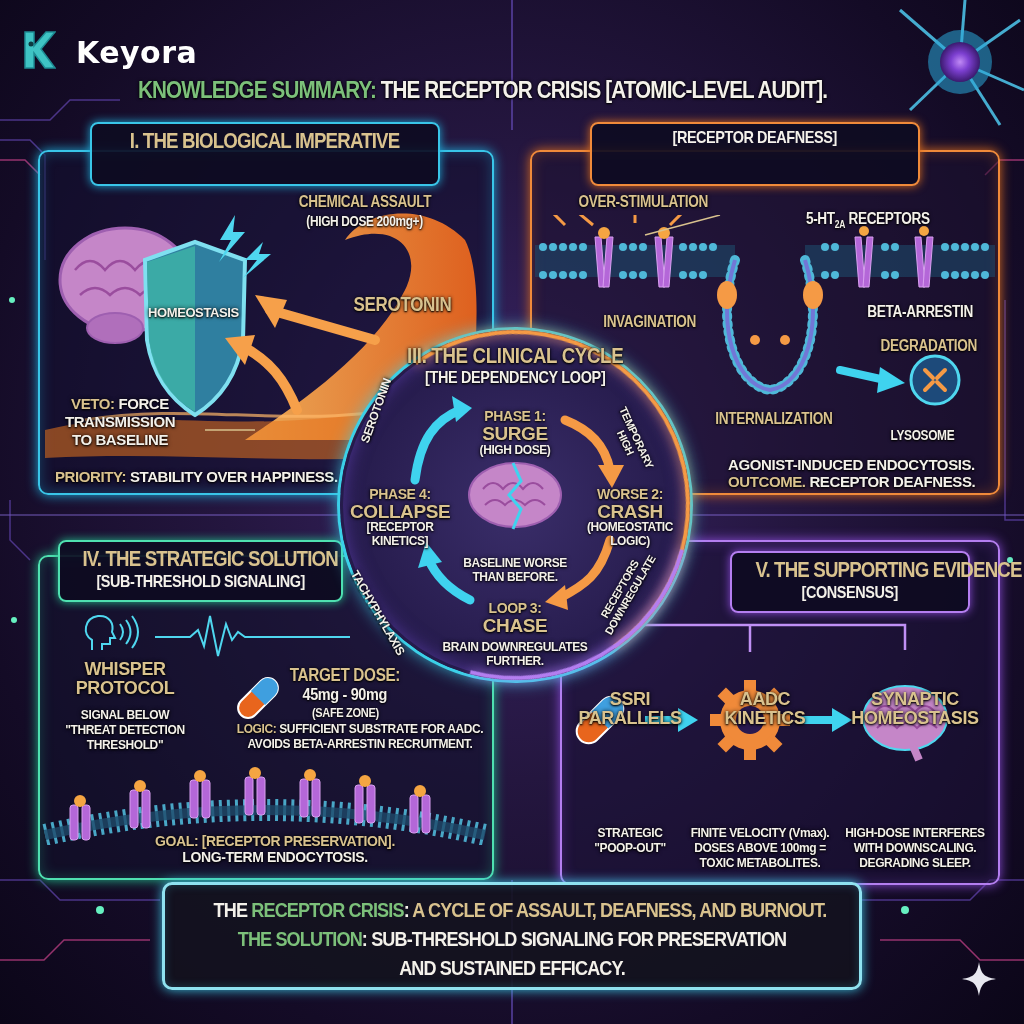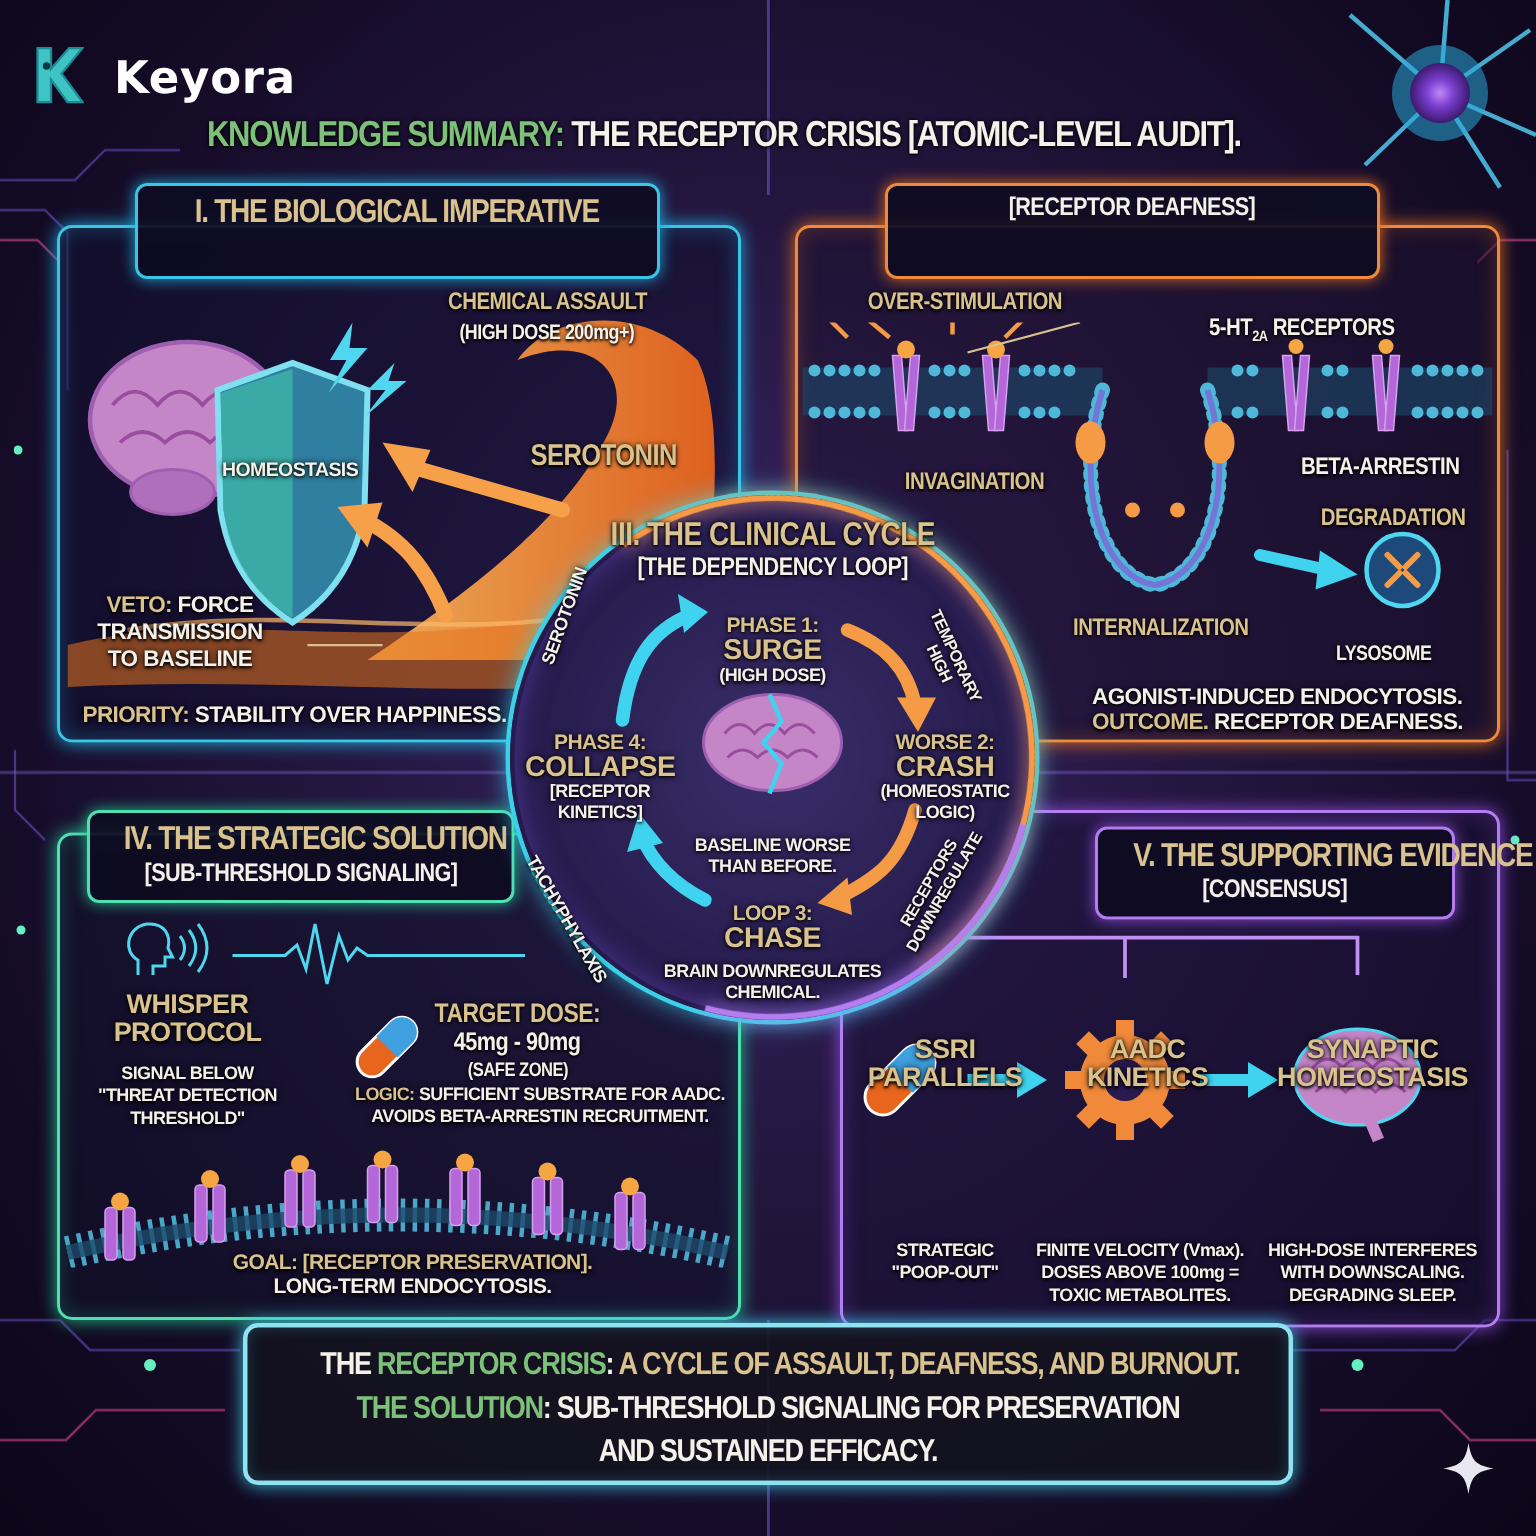--- a/index.html
+++ b/index.html
@@ -486,21 +486,21 @@
   <div class="tan" style="font-size:19px">CRASH</div>
   <div class="white" style="font-size:12px;line-height:14px">(HOMEOSTATIC</div>
   <div class="white" style="font-size:12px;line-height:14px">LOGIC)</div>
 </div>
 <div class="t shadow center" style="left:460px;top:600px;width:110px;line-height:17px">
   <div class="tan" style="font-size:14px">LOOP 3:</div>
   <div class="tan" style="font-size:19px">CHASE</div>
 </div>
 <div class="t white shadow center" style="left:430px;top:640px;width:170px;font-size:12px;line-height:14px">
   <div>BRAIN DOWNREGULATES</div>
-  <div>CHEMICAL.</div>
+  <div>FURTHER.</div>
 </div>
 <div class="t shadow center" style="left:350px;top:486px;width:100px;line-height:17px">
   <div class="tan" style="font-size:14px">PHASE 4:</div>
   <div class="tan" style="font-size:19px">COLLAPSE</div>
   <div class="white" style="font-size:12px;line-height:14px">[RECEPTOR</div>
   <div class="white" style="font-size:12px;line-height:14px">KINETICS]</div>
 </div>
 <div class="t white shadow center" style="left:455px;top:556px;width:120px;font-size:12px;line-height:14px">
   <div>BASELINE WORSE</div>
   <div>THAN BEFORE.</div>

